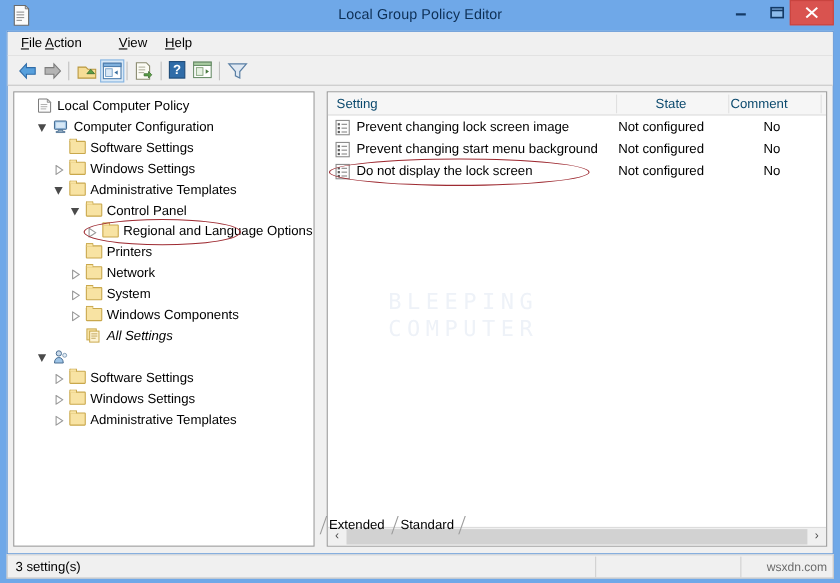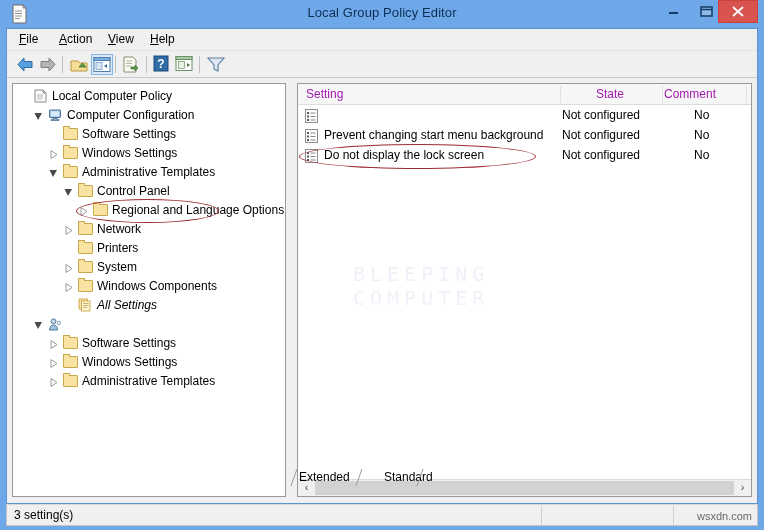--- a/index.html
+++ b/index.html
@@ -201,21 +201,21 @@
     background: #f6f6f6;
     border-bottom: 1px solid #dcdcdc;
     box-sizing: border-box;
   }
   .lv-col {
     position: absolute;
     top: 0;
     height: 20px;
     line-height: 20px;
     font-size: 12px;
-    color: #a21caf;
+    color: #0c4a6e;
     cursor: default;
     box-sizing: border-box;
   }
   .lv-col-div {
     position: absolute;
     top: 2px;
     width: 1px; height: 17px;
     background: #e0e0e0;
   }
 
@@ -368,21 +368,21 @@
         </g>
       </svg>
     </div>
   </div>
 
   <div id="client">
 
     <div id="menubar">
       <div class="menu-item" style="left:6px;">
         <u>F</u>ile</div>
-      <div class="menu-item" style="left:46px;">
+      <div class="menu-item" style="left:28px;">
         <u>A</u>ction</div>
       <div class="menu-item" style="left:95px;">
         <u>V</u>iew</div>
       <div class="menu-item" style="left:137px;">
         <u>H</u>elp</div>
     </div>
 
     <div id="toolbar">
 
       <div class="tb" style="left:7px;">
@@ -507,29 +507,29 @@
             <span class="tlabel" style="left: 84px;">Control Panel</span>
           </div>
           <div class="tnode">
             <svg class="texp" viewBox="0 0 9 9" style="left: 66px;">
               <path d="M2 0.5 L8 4.5 L2 8.5 Z" fill="none" stroke="#9a9a9a" stroke-width="1"></path>
             </svg>
             <div class="folder" style="left: 80px;"></div>
             <span class="tlabel" style="left: 99px;">Regional and Language Options</span>
           </div>
           <div class="tnode">
+            <div class="folder" style="left: 65px;"></div>
+            <span class="tlabel" style="left: 84px;">Printers</span>
+          </div>
+          <div class="tnode">
             <svg class="texp" viewBox="0 0 9 9" style="left: 51px;">
               <path d="M2 0.5 L8 4.5 L2 8.5 Z" fill="none" stroke="#9a9a9a" stroke-width="1"></path>
             </svg>
             <div class="folder" style="left: 65px;"></div>
             <span class="tlabel" style="left: 84px;">Network</span>
-          </div>
-          <div class="tnode">
-            <div class="folder" style="left: 65px;"></div>
-            <span class="tlabel" style="left: 84px;">Printers</span>
           </div>
           <div class="tnode">
             <svg class="texp" viewBox="0 0 9 9" style="left: 51px;">
               <path d="M2 0.5 L8 4.5 L2 8.5 Z" fill="none" stroke="#9a9a9a" stroke-width="1"></path>
             </svg>
             <div class="folder" style="left: 65px;"></div>
             <span class="tlabel" style="left: 84px;">System</span>
           </div>
           <div class="tnode">
             <svg class="texp" viewBox="0 0 9 9" style="left: 51px;">
@@ -610,20 +610,21 @@
                   <rect x="1" y="5.5" width="2" height="2"></rect>
       <rect x="1" y="9" width="2" height="2"></rect>
                 </g>
       <g stroke="#7a7a7a" stroke-width="0.9">
       <line x1="4.5" y1="3" x2="9.5" y2="3"></line>
                   <line x1="4.5" y1="6.5" x2="9.5" y2="6.5"></line>
       <line x1="4.5" y1="10" x2="9.5" y2="10"></line>
                 </g>
               </svg>
             </span>
+            <span class="lv-name">Prevent changing lock screen image</span>
             <span class="lv-state">Not configured</span>
             <span class="lv-comment">No</span>
           </div>
           <div class="lv-row" style="top: 42px;">
             <span class="lv-icon">
               <svg width="11" height="12" viewBox="0 0 11 12" style="display:block">
       <g fill="#5a5a5a">
                   <rect x="1" y="2" width="2" height="2"></rect>
                   <rect x="1" y="5.5" width="2" height="2"></rect>
       <rect x="1" y="9" width="2" height="2"></rect>
@@ -670,21 +671,21 @@
   </div>
 
   <div id="tabs">
     <svg class="tab-slash" style="left:0;" viewBox="0 0 9 17">
       <line x1="7" y1="0" x2="1" y2="17" stroke="#9a9a9a" stroke-width="1"></line>
     </svg>
     <div class="tab" style="left:9px;">Extended</div>
     <svg class="tab-slash" style="left:65px;" viewBox="0 0 9 17">
       <line x1="7" y1="0" x2="1" y2="17" stroke="#9a9a9a" stroke-width="1"></line>
     </svg>
-    <div class="tab" style="left:74px;margin-left:20px;">Standard</div>
+    <div class="tab" style="left:74px;">Standard</div>
     <svg class="tab-slash" style="left:126px;" viewBox="0 0 9 17">
       <line x1="7" y1="0" x2="1" y2="17" stroke="#9a9a9a" stroke-width="1"></line>
     </svg>
   </div>
 
   <div id="statusbar">
     <div id="status-text">3 setting(s)</div>
     <div class="sb-div" style="left:534px;"></div>
     <div class="sb-div" style="left:666px;"></div>
     <div id="sb-credit">wsxdn.com</div>

